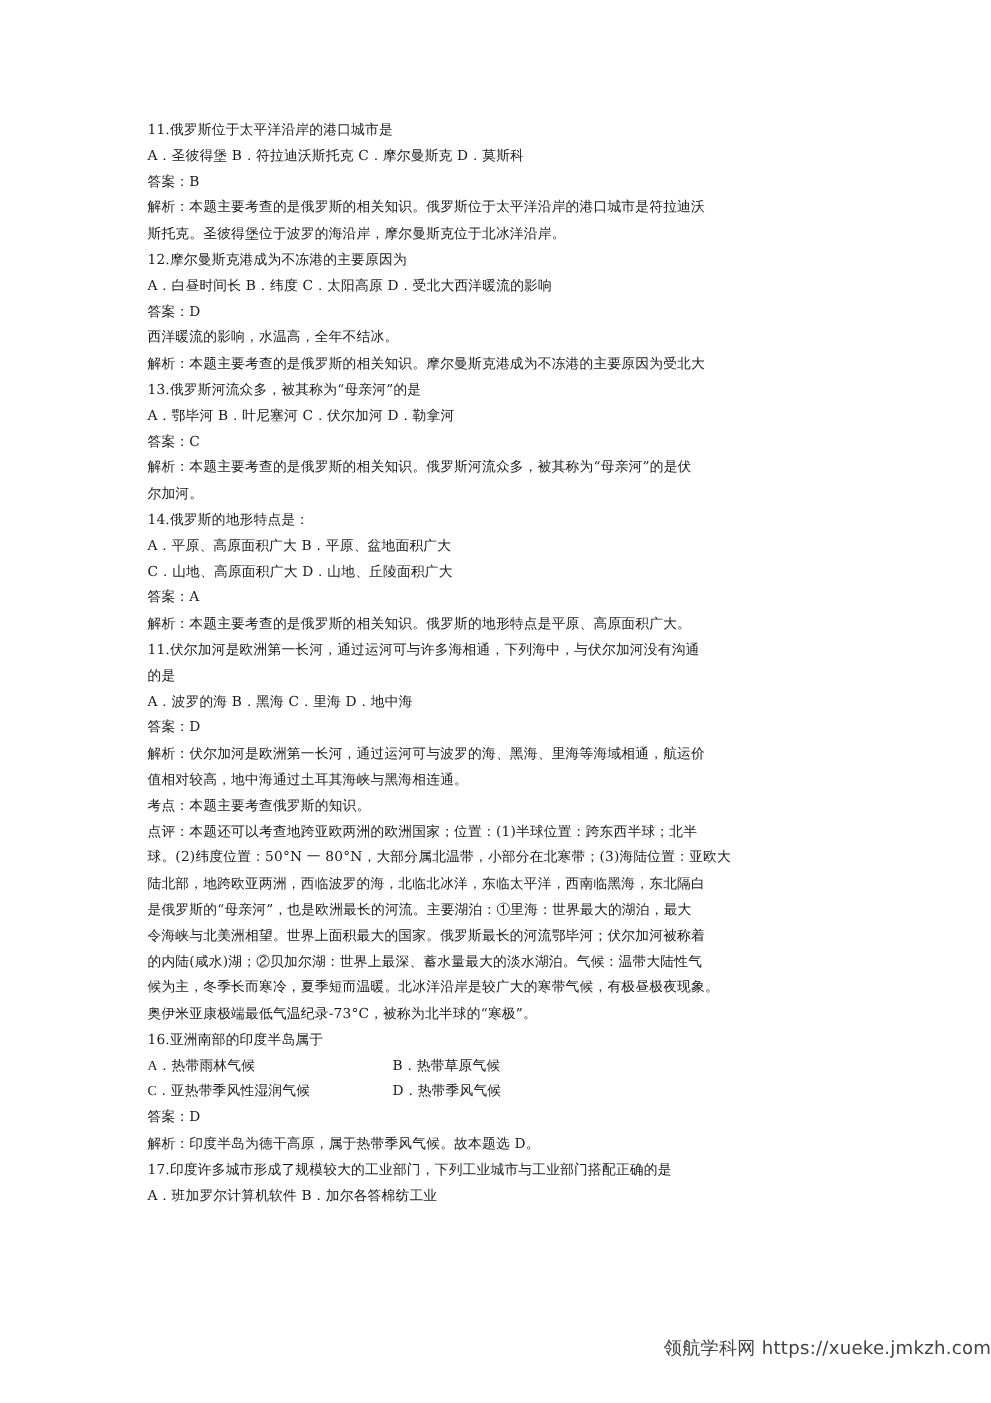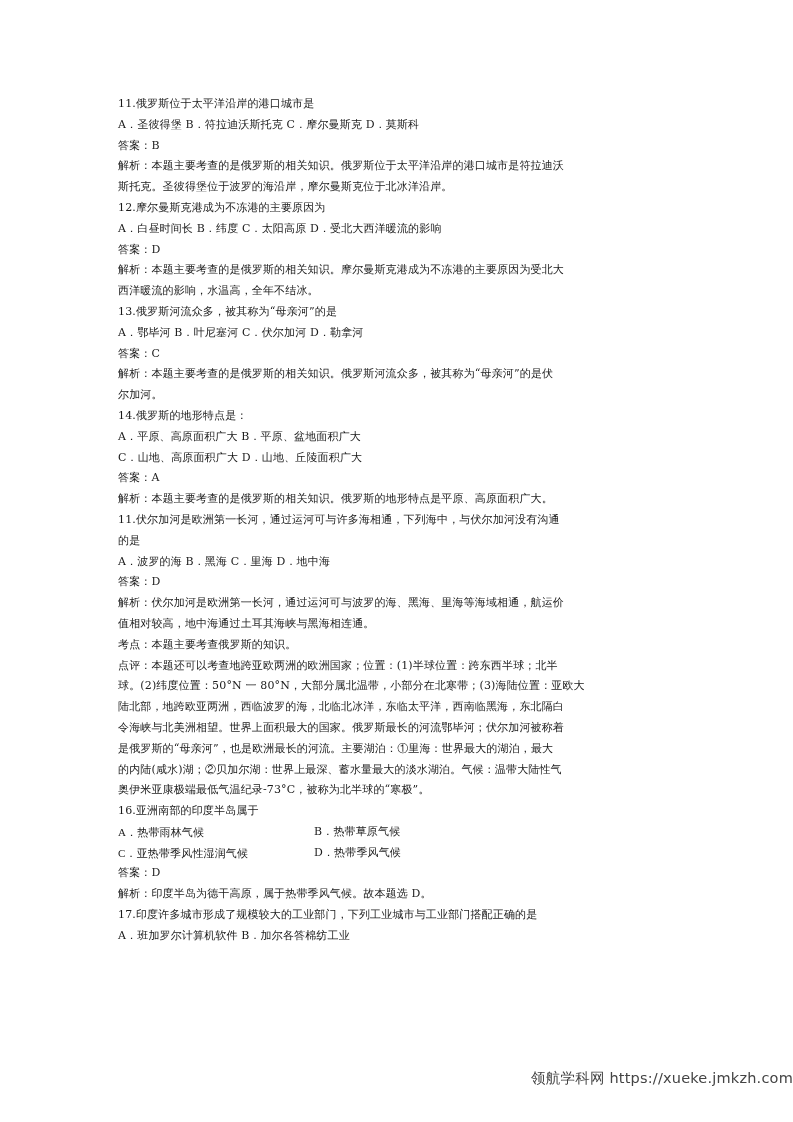--- a/index.html
+++ b/index.html
@@ -58,22 +58,22 @@
     <div class="line">A．圣彼得堡 B．符拉迪沃斯托克 C．摩尔曼斯克 D．莫斯科</div>
     <div class="line">答案：B</div>
     <div class="line">解析：本题主要考查的是俄罗斯的相关知识。俄罗斯位于太平洋沿岸的港口城市是符拉迪沃</div>
     <div class="line">斯托克。圣彼得堡位于波罗的海沿岸，摩尔曼斯克位于北冰洋沿岸。</div>
   </div>
 
   <div>
     <div class="line">12.摩尔曼斯克港成为不冻港的主要原因为</div>
     <div class="line">A．白昼时间长 B．纬度 C．太阳高原 D．受北大西洋暖流的影响</div>
     <div class="line">答案：D</div>
+    <div class="line">西洋暖流的影响，水温高，全年不结冰。</div>
     <div class="line">解析：本题主要考查的是俄罗斯的相关知识。摩尔曼斯克港成为不冻港的主要原因为受北大</div>
-    <div class="line">西洋暖流的影响，水温高，全年不结冰。</div>
   </div>
 
   <div>
     <div class="line">13.俄罗斯河流众多，被其称为“母亲河”的是</div>
     <div class="line">A．鄂毕河 B．叶尼塞河 C．伏尔加河 D．勒拿河</div>
     <div class="line">答案：C</div>
     <div class="line">解析：本题主要考查的是俄罗斯的相关知识。俄罗斯河流众多，被其称为“母亲河”的是伏</div>
     <div class="line">尔加河。</div>
   </div>
 
@@ -90,23 +90,24 @@
     <div class="line">的是</div>
     <div class="line">A．波罗的海 B．黑海 C．里海 D．地中海</div>
     <div class="line">答案：D</div>
     <div class="line">解析：伏尔加河是欧洲第一长河，通过运河可与波罗的海、黑海、里海等海域相通，航运价</div>
     <div class="line">值相对较高，地中海通过土耳其海峡与黑海相连通。</div>
     <div class="line">考点：本题主要考查俄罗斯的知识。</div>
     <div>
       <div class="line">点评：本题还可以考查地跨亚欧两洲的欧洲国家；位置：(1)半球位置：跨东西半球；北半</div>
       <div class="line">球。(2)纬度位置：50°N 一 80°N，大部分属北温带，小部分在北寒带；(3)海陆位置：亚欧大</div>
       <div class="line">陆北部，地跨欧亚两洲，西临波罗的海，北临北冰洋，东临太平洋，西南临黑海，东北隔白</div>
+      <div class="line">是俄罗斯的“母亲河”，也是欧洲最长的河流。主要湖泊：①里海：世界最大的湖泊，最大</div>
       <div class="line">令海峡与北美洲相望。世界上面积最大的国家。俄罗斯最长的河流鄂毕河；伏尔加河被称着</div>
-      <div class="line">是俄罗斯的“母亲河”，也是欧洲最长的河流。主要湖泊：①里海：世界最大的湖泊，最大</div>
       <div class="line">的内陆(咸水)湖；②贝加尔湖：世界上最深、蓄水量最大的淡水湖泊。气候：温带大陆性气</div>
+      <div class="line">候为主，冬季长而寒冷，夏季短而温暖。北冰洋沿岸是较广大的寒带气候，有极昼极夜现象。</div>
       <div class="line">奥伊米亚康极端最低气温纪录-73°C，被称为北半球的“寒极”。</div>
     </div>
   </div>
 
   <div>
     <div class="line">16.亚洲南部的印度半岛属于</div>
     <div class="line opts-grid">
       <span class="col1">A．热带雨林气候</span>
       <span>B．热带草原气候</span>
     </div>

